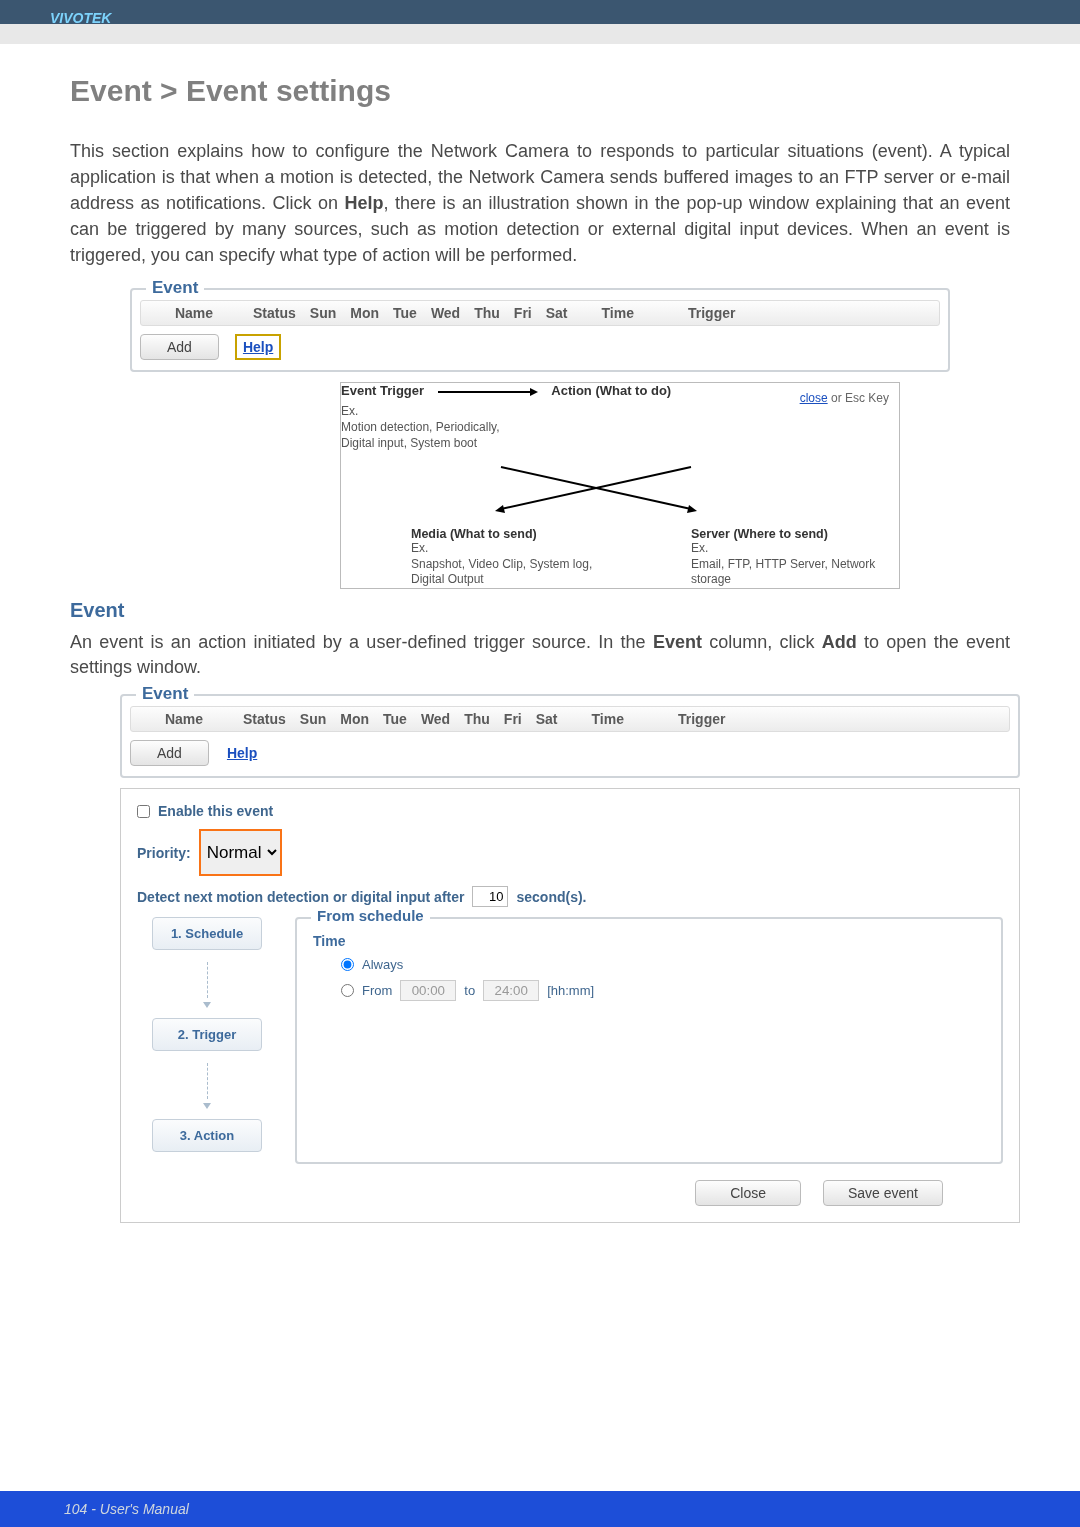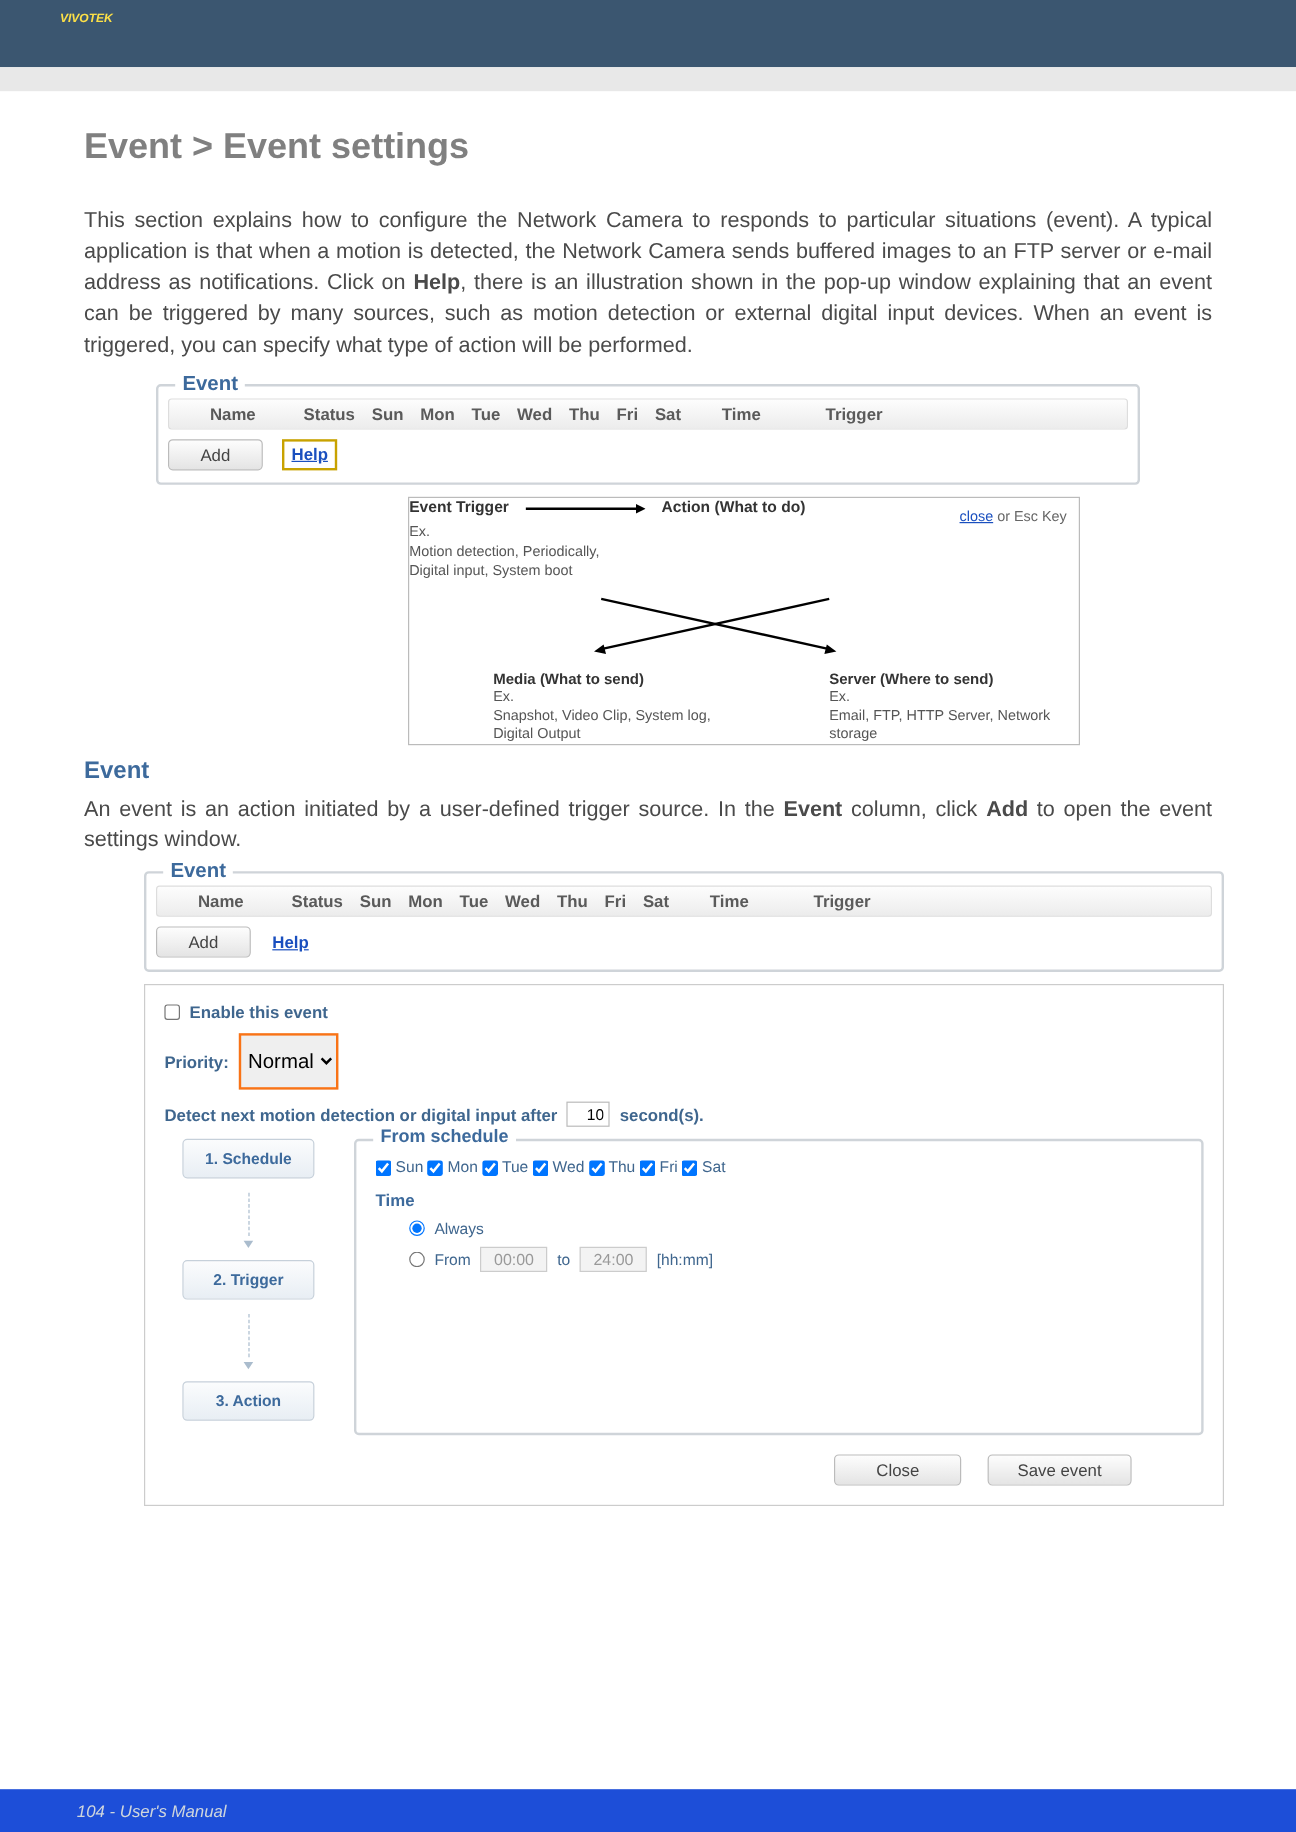--- a/index.html
+++ b/index.html
@@ -1,17 +1,17 @@
 <!DOCTYPE html>
 <html><head>
 <meta charset="utf-8">
 <style>
 * { box-sizing: border-box; margin: 0; padding: 0; }
 body { width: 1080px; height: 1527px; background: #fff; font-family: Arial, sans-serif; color: #333; }
-.top-bar { height: 56px; background: #3b5670; color: #fde047; padding: 10px 50px; font-style: italic; font-weight: bold; font-size: 10px; }
+.top-bar { height: 24px; background: #3b5670; color: #7dd3fc; padding: 10px 50px; font-style: italic; font-weight: bold; font-size: 14px; }
 .divider { height: 20px; background: #e8e8e8; }
 .wrap { padding: 30px 70px 0 70px; }
 h1 { color: #808080; font-size: 30px; font-weight: bold; margin-bottom: 30px; }
 .intro { font-size: 18px; color: #4a4a4a; line-height: 1.45; text-align: justify; margin-bottom: 20px; }
 .intro b { font-weight: bold; }
 
 .fieldset { border: 2px solid #cfd4d9; border-radius: 4px; margin: 0 60px 10px 60px; padding: 10px 8px; position: relative; }
 .legend { position: absolute; top: -12px; left: 14px; background: #fff; padding: 0 6px; color: #3d6a9c; font-weight: bold; font-size: 17px; }
 .hdr-row { display: flex; align-items: center; background: linear-gradient(#fdfdfd,#ececec); border: 1px solid #ddd; border-radius: 3px; padding: 4px 8px; font-weight: bold; color: #5a5a5a; font-size: 14px; }
 .hdr-row span { margin-right: 14px; }
@@ -186,29 +186,20 @@
       <div class="flow-link"></div>
       <div class="flow-arrowhead"></div>
       <div class="flow-box">2. Trigger</div>
       <div class="flow-link"></div>
       <div class="flow-arrowhead"></div>
       <div class="flow-box">3. Action</div>
     </div>
 
     <div class="sched-box">
       <span class="legend2">From schedule</span>
-      <div class="days">
-        <input type="checkbox" checked="" style=""> <span>Sun</span>
-        <input type="checkbox" checked="" style=""> <span>Mon</span>
-        <input type="checkbox" checked="" style=""> <span>Tue</span>
-        <input type="checkbox" checked="" style=""> <span>Wed</span>
-        <input type="checkbox" checked="" style=""> <span>Thu</span>
-        <input type="checkbox" checked="" style=""> <span>Fri</span>
-        <input type="checkbox" checked="" style=""> <span>Sat</span>
-      </div>
       <span class="time-lbl">Time</span>
       <div class="radio-row">
         <input type="radio" name="t" checked="" style="">
         <span>Always</span>
       </div>
       <div class="radio-row">
         <input type="radio" name="t" style="">
         <span>From</span>
         <input type="text" disabled="" value="00:00" style="">
         <span>to</span>

